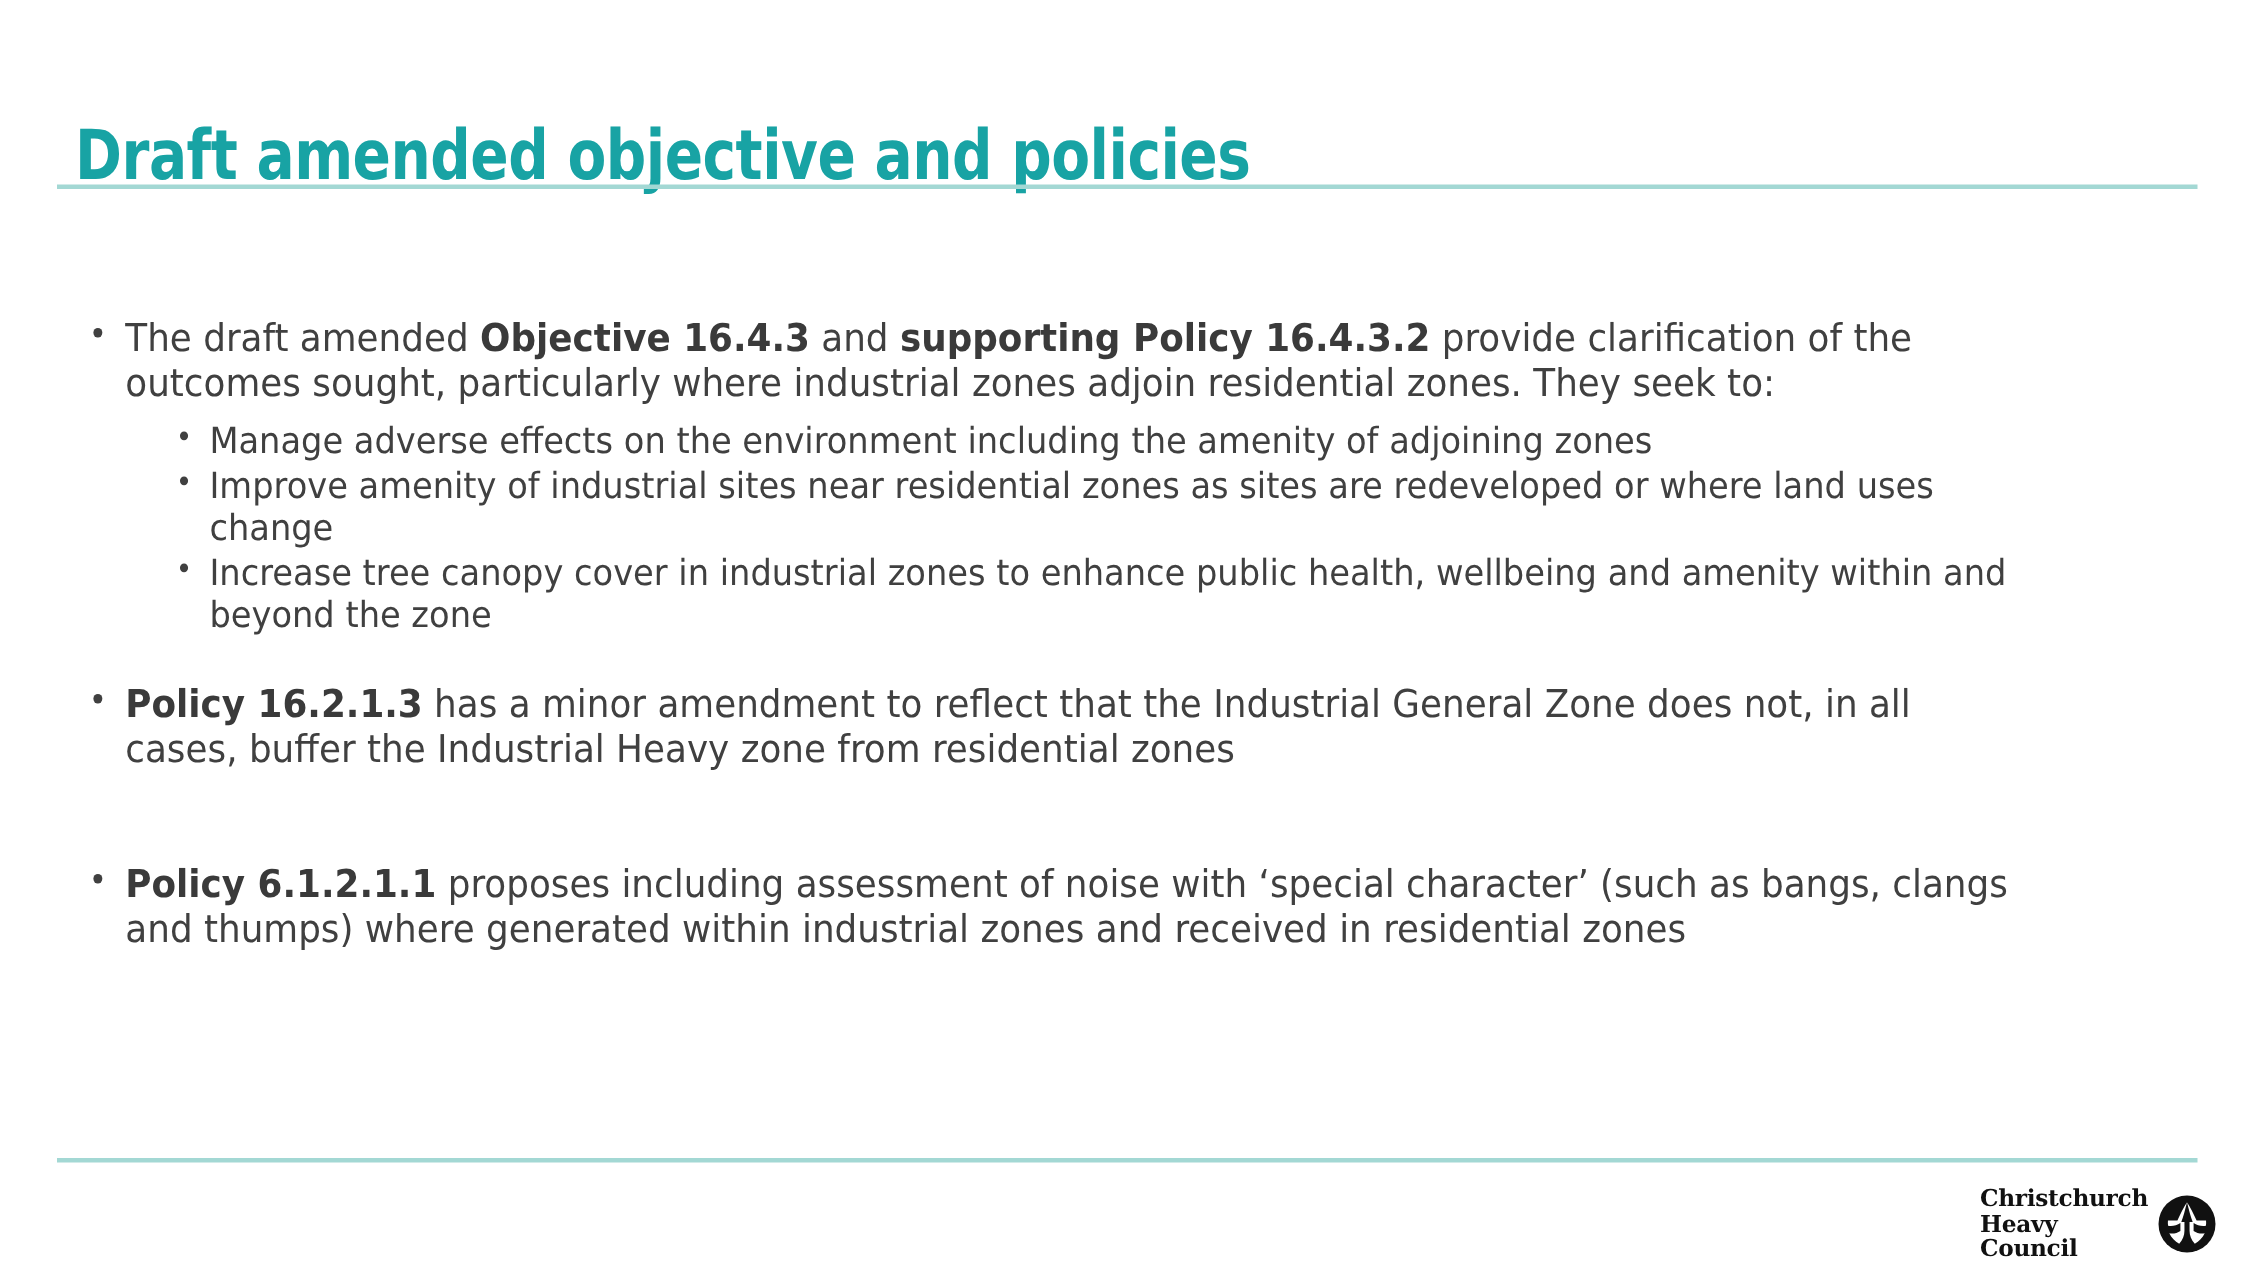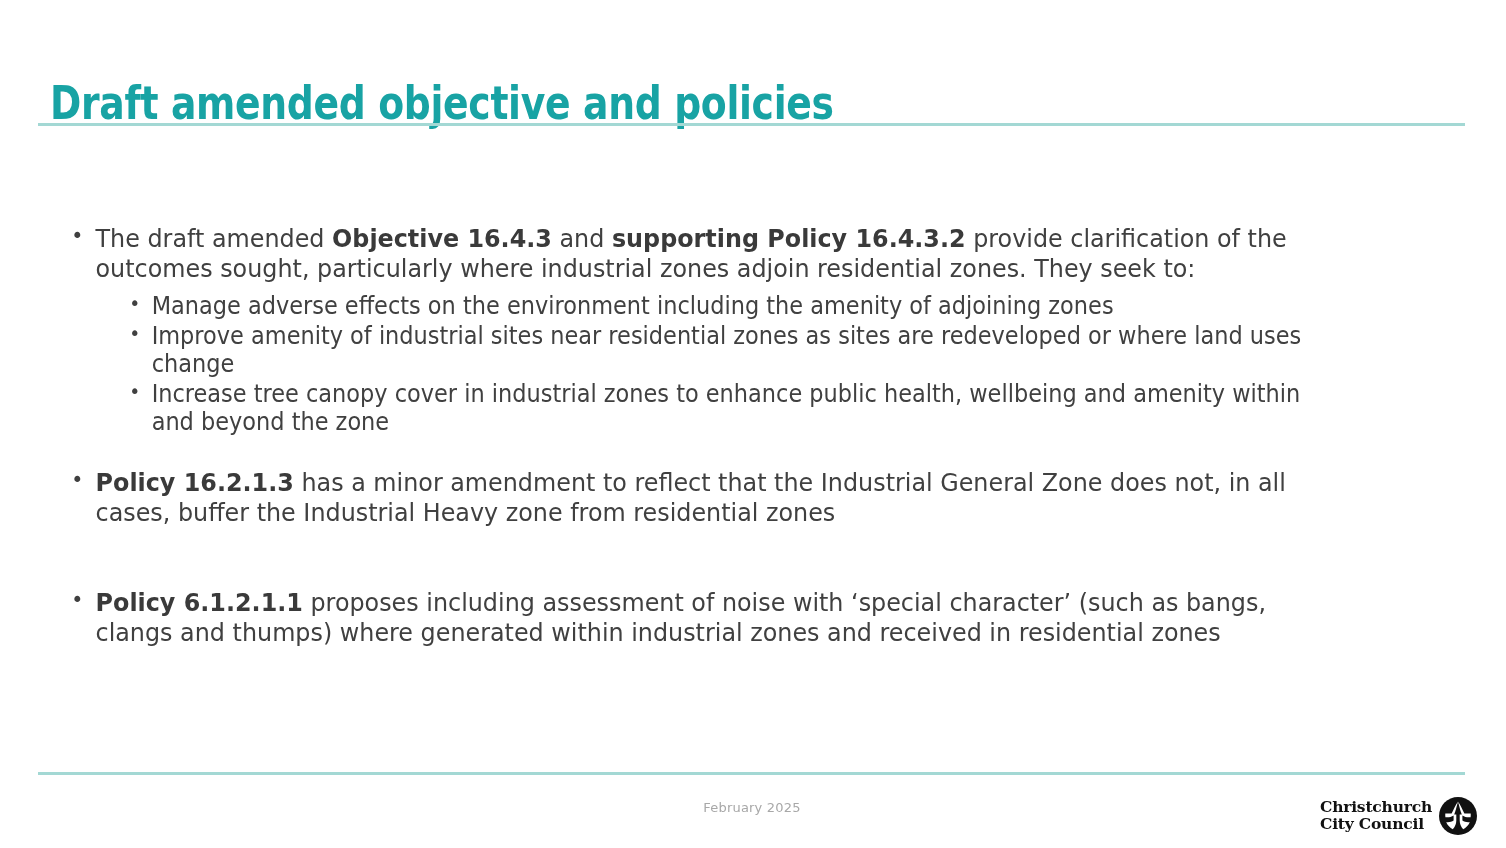--- a/index.html
+++ b/index.html
@@ -53,21 +53,21 @@
   .content {
     position: absolute;
     left: 44px;
     top: 208px;
     width: 1400px;
     color: #404040;
   }
 
   ul.lvl1 {
     list-style: none;
-    margin: 16px;
+    margin: 4px;
     padding: 0;
   }
   ul.lvl1 > li.b1 {
     position: relative;
     padding-left: 38px;
     font-family: "DejaVu Sans", sans-serif;
     font-size: 25.5px;
     line-height: 1.17;
     color: #404040;
     margin: 0 0 0 0;
@@ -196,28 +196,25 @@
         <span class="btxt">
           <b>Policy 6.1.2.1.1</b><span> proposes including assessment of noise with ‘special character’ (such as bangs, clangs and thumps) where generated within industrial zones and received in residential zones</span>
         </span>
       </li>
 
     </ul>
   </div>
 
   <div class="rule rule-bot"></div>
 
-  <div class="footer-date">
-    <span>February 2025</span>
-  </div>
 
   <div class="logo">
     <div class="logo-text">
       <div class="l1">Christchurch</div>
-      <div class="l2">City Council</div>
+      <div class="l2">Heavy Council</div>
     </div>
     <svg class="logo-mark" viewBox="0 0 40 40">
       <circle cx="20" cy="20" r="19" fill="#111111"></circle>
       <path d="M20 5.5 C18.6 11 17.6 15 16.2 18.6 L18.3 18.6 L18.3 24.5 C18.3 27.5 17.2 30.6 14.8 33.2 C12.0 31.6 9.6 29.2 8.2 26.2 C11.0 26.6 13.6 26.0 15.6 24.6 L15.6 19.4 C13.2 21.0 10.4 21.6 7.4 21.2 C7.2 20.0 7.2 18.8 7.3 17.6 L13.6 17.6 C15.6 13.4 17.6 9.2 20 5.5 Z" fill="#ffffff"></path>
       <path d="M20 5.5 C21.4 11 22.4 15 23.8 18.6 L21.7 18.6 L21.7 24.5 C21.7 27.5 22.8 30.6 25.2 33.2 C28.0 31.6 30.4 29.2 31.8 26.2 C29.0 26.6 26.4 26.0 24.4 24.6 L24.4 19.4 C26.8 21.0 29.6 21.6 32.6 21.2 C32.8 20.0 32.8 18.8 32.7 17.6 L26.4 17.6 C24.4 13.4 22.4 9.2 20 5.5 Z" fill="#ffffff"></path>
     </svg>
   </div>
 
 </div>
 

